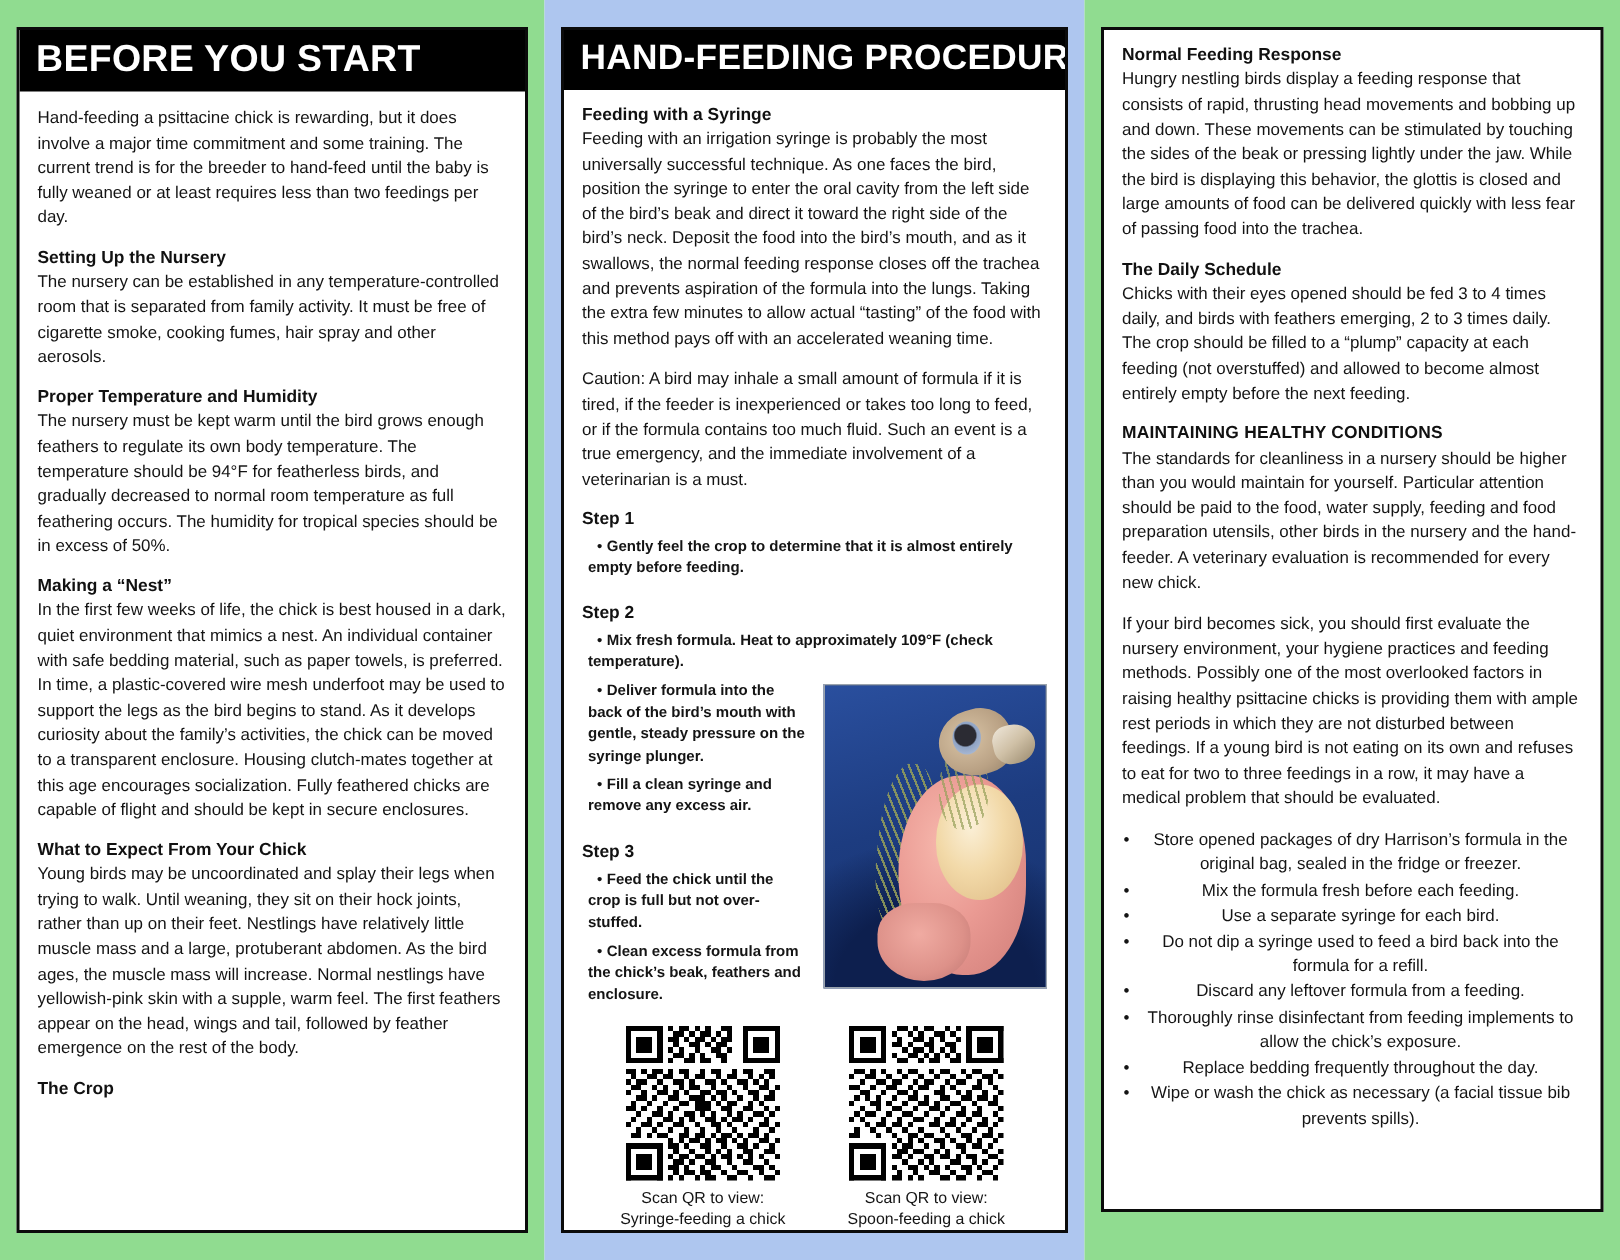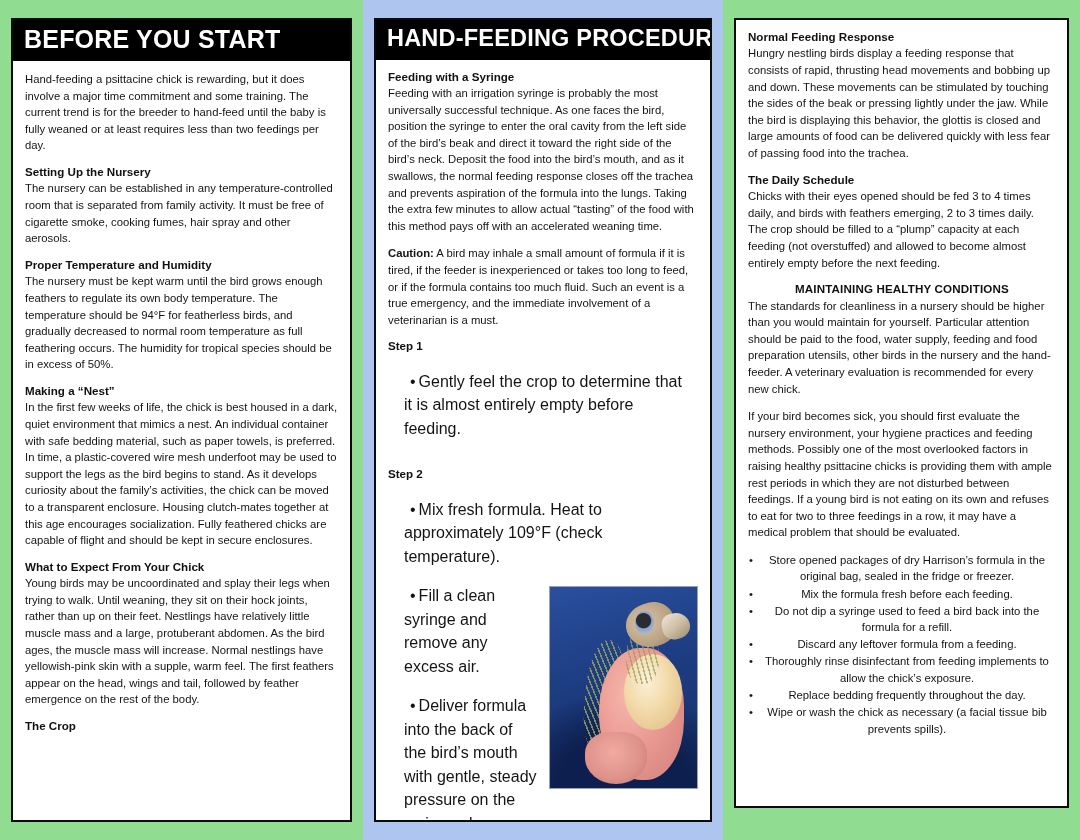--- a/index.html
+++ b/index.html
@@ -61,30 +61,30 @@
   }
 
   
   h3.sec {
     font-size: 11.6px;
     font-weight: 700;
     margin: 0 0 1px 0;
     color: #111;
     line-height: 1.25;
   }
-  h3.sec.caps { letter-spacing: 0.15px; margin-left: 47px; }
+  h3.sec.caps { letter-spacing: 0.15px; }
   p.body {
     font-size: 11.3px;
     line-height: 1.47;
     margin: 0 0 11px 0;
     color: #141414;
     text-align: left;
   }
   p.body.tight { margin-bottom: 0; }
-  p.body b { font-weight: 700; margin-top: 20px; }
+  p.body b { font-weight: 400; margin-top: 20px; }
   .gap { height: 11px; }
 
   ul.bullets { list-style: none; margin: 0; padding: 0; }
   ul.bullets li {
     font-size: 11.3px;
     line-height: 1.47;
     color: #141414;
     position: relative;
     padding-left: 11px;
     margin-bottom: 0px;
@@ -92,25 +92,26 @@
   }
   ul.bullets li::before {
     content: "\2022";
     position: absolute;
     left: 1px; top: 0;
   }
   ul.bullets.spaced li { margin-bottom: 0.5px; }
 
   
   .stepitem {
-    font-size: 16px;
+    font-size: 10px;
     line-height: 1.47;
     color: #141414;
-    margin: 16px;
+    margin: 4px;
     text-indent: 6px;
+    font-weight: bold;
   }
   .stepitem .b { margin-right: 3px; }
 
   
   .photo {
     float: right;
     width: 149px;
     height: 203px;
     margin: 2px 0 6px 10px;
     border: 1px solid #9aa3ad;
@@ -257,22 +258,22 @@
           <div class="pins"></div>
           <div class="chick-body"></div>
           <div class="legs"></div>
           <div class="crop"></div>
           <div class="pins2"></div>
           <div class="head"></div>
           <div class="eye"></div>
           <div class="beak"></div>
         </div>
 
+        <p class="stepitem"><span class="b">•</span><span>Deliver formula into the back of the bird’s mouth with gentle, steady pressure on the syringe plunger.</span></p>
         <p class="stepitem"><span class="b">•</span><span>Fill a clean syringe and remove any excess air.</span></p>
-        <p class="stepitem"><span class="b">•</span><span>Deliver formula into the back of the bird’s mouth with gentle, steady pressure on the syringe plunger.</span></p>
 
         <div class="gap"></div>
 
         <h3 class="sec">Step 3</h3>
         <p class="stepitem"><span class="b">•</span><span>Feed the chick until the crop is full but not over-stuffed.</span></p>
         <p class="stepitem"><span class="b">•</span><span>Clean excess formula from the chick’s beak, feathers and enclosure.</span></p>
 
         <div class="qr-row">
 
           <div class="qr-cell">
@@ -776,20 +777,21 @@
         <p class="body">Chicks with their eyes opened should be fed 3 to 4 times daily, and birds with feathers emerging, 2 to 3 times daily. The crop should be filled to a “plump” capacity at each feeding (not overstuffed) and allowed to become almost entirely empty before the next feeding.</p>
 
         <h3 class="sec caps">MAINTAINING HEALTHY CONDITIONS</h3>
         <p class="body">The standards for cleanliness in a nursery should be higher than you would maintain for yourself. Particular attention should be paid to the food, water supply, feeding and food preparation utensils, other birds in the nursery and the hand-feeder. A veterinary evaluation is recommended for every new chick.</p>
 
         <p class="body">If your bird becomes sick, you should first evaluate the nursery environment, your hygiene practices and feeding methods. Possibly one of the most overlooked factors in raising healthy psittacine chicks is providing them with ample rest periods in which they are not disturbed between feedings. If a young bird is not eating on its own and refuses to eat for two to three feedings in a row, it may have a medical problem that should be evaluated.</p>
 
         <ul class="bullets spaced">
           <li>Store opened packages of dry Harrison’s formula in the original bag, sealed in the fridge or freezer.</li>
           <li>Mix the formula fresh before each feeding.</li>
+          <li>Use a separate syringe for each bird.</li>
           <li>Do not dip a syringe used to feed a bird back into the formula for a refill.</li>
           <li>Discard any leftover formula from a feeding.</li>
           <li>Thoroughly rinse disinfectant from feeding implements to allow the chick’s exposure.</li>
           <li>Replace bedding frequently throughout the day.</li>
           <li>Wipe or wash the chick as necessary (a facial tissue bib prevents spills).</li>
         </ul>
 
       </div>
     </div>
   </div>

